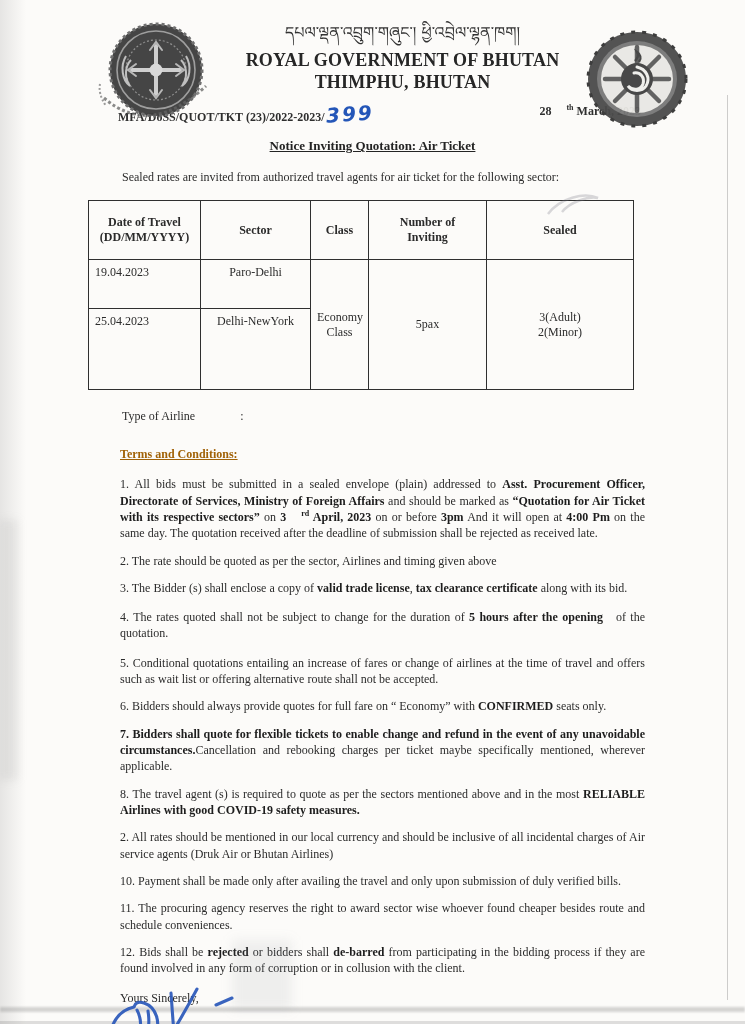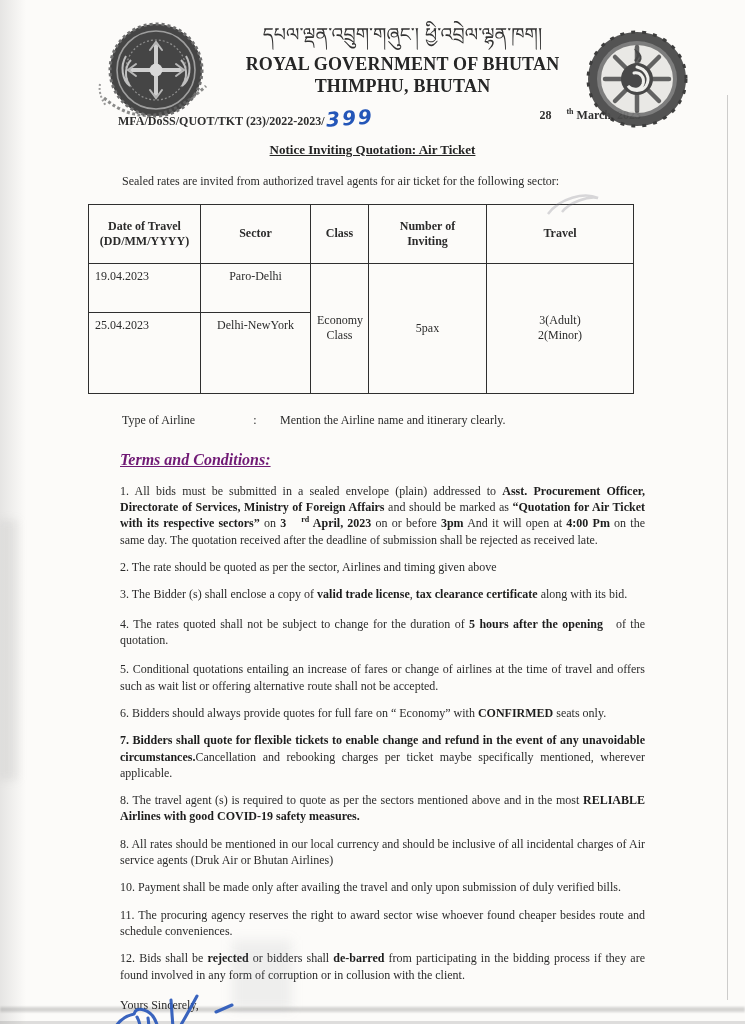--- a/index.html
+++ b/index.html
@@ -20,21 +20,21 @@
   .scan-bottom{position:absolute;left:0;top:1007px;width:100%;height:5px;
     background:rgba(110,110,110,.28);filter:blur(1px);}
   .scan-bottom2{position:absolute;left:0;bottom:0;width:100%;height:3px;
     background:rgba(90,90,90,.18);}
   .scan-smudge{position:absolute;left:540px;top:188px;width:70px;height:34px;}
 
   
   .emblem-left{position:absolute;left:90px;top:20px;width:126px;height:122px;}
   .emblem-right{position:absolute;left:582px;top:28px;width:110px;height:106px;}
   .header-center{padding-top:24px;margin:0 160px 0 220px;text-align:center;}
-  .dzongkha{font-family:"DejaVu Sans",sans-serif;font-size:19px;line-height:1.15;
+  .dzongkha{font-family:"DejaVu Sans",sans-serif;font-size:16px;line-height:1.15;
     color:#323232;white-space:nowrap;}
   .org-lines{margin-top:8px;font-weight:bold;font-size:18px;line-height:1.22;
     color:#262626;letter-spacing:.2px;}
   .ref-row{display:flex;justify-content:space-between;align-items:flex-start;
     margin:10px 104px 0 118px;font-size:12px;font-weight:bold;color:#2e2e2e;}
   .ref-left{display:flex;align-items:baseline;}
   .handwritten{font-family:"DejaVu Sans",sans-serif;color:#2456b8;font-size:20px;
     font-weight:bold;font-style:italic;letter-spacing:2px;display:inline-block;
     transform:rotate(-4deg);margin-left:1px;line-height:1;}
   sup{font-size:8px;vertical-align:super;line-height:0;padding-left:15px;}
@@ -51,25 +51,25 @@
     padding:5px 6px;color:#2b2b2b;}
   .quote-table th{font-weight:bold;text-align:center;vertical-align:middle;
     white-space:pre-line;height:48px;}
   .cell-date{text-align:left;vertical-align:top;padding-left:10px;padding-top:9px;}
   .cell-sector{text-align:center;vertical-align:top;padding-top:9px;margin-left:12px;}
   .cell-merged{text-align:center;vertical-align:middle;white-space:pre-line;}
   .row-first td{height:38px;}
   .row-second td{height:70px;}
 
   
-  .airline-row{margin:19px 100px 0 122px;font-size:12px;display:flex;gap:13px;}
+  .airline-row{margin:19px 100px 0 122px;font-size:12px;display:flex;}
   .airline-label{width:108px;flex:none;}
   .airline-sep{width:24px;flex:none;text-align:center;}
-  .terms-heading{margin:23px 0 0 120px;font-weight:bold;font-size:16px;
-    text-decoration:underline;color:#701a75;font-style:italic;}
+  .terms-heading{margin:23px 0 0 120px;font-weight:bold;font-size:12px;
+    text-decoration:underline;color:#a16207;}
   .term{margin:11px 0 0 120px;width:525px;font-size:12px;line-height:1.36;
     text-align:justify;}
   .term b{color:#1d1d1d;}
 
   
   .closing{position:relative;margin:15px 0 0 120px;height:120px;}
   .salutation{font-size:12px;}
   .signature-svg{position:absolute;left:-20px;top:-8px;width:170px;height:108px;
     pointer-events:none;}
   .emblem-svg{filter:blur(.3px);opacity:.95;}
@@ -161,54 +161,53 @@
         <col style="width:147px">
     </colgroup>
     <tbody>
         <tr>
       <th>Date of Travel
 (DD/MM/YYYY)</th>
       <th>Sector</th>
       <th>Class</th>
       <th>Number of
 Inviting</th>
-      <th>Travel</th>
+      <th>Sealed</th>
     </tr>
     <tr class="row-first">
       <td class="cell-date">19.04.2023</td>
       <td class="cell-sector">Paro-Delhi</td>
       <td class="cell-merged" rowspan="2">Economy
 Class</td>
       <td class="cell-merged" rowspan="2">5pax</td>
       <td class="cell-merged" rowspan="2">3(Adult)
 2(Minor)</td>
     </tr>
     <tr class="row-second">
       <td class="cell-date">25.04.2023</td>
       <td class="cell-sector">Delhi-NewYork</td>
     </tr>
   </tbody>
     </table>
 
   <div class="airline-row">
     <span class="airline-label">Type of Airline</span>
     <span class="airline-sep">:</span>
-    <span>Mention the Airline name and itinerary clearly.</span>
   </div>
 
   <div class="terms-heading">Terms and Conditions:</div>
   <p class="term" style="margin-top:14px">1. All bids must be submitted in a sealed envelope (plain) addressed to <b>Asst. Procurement Officer, Directorate of Services, Ministry of Foreign Affairs</b> and should be marked as <b>“Quotation for Air Ticket with its respective sectors”</b> on <b>3</b><b><sup>rd</sup></b><b> April, 2023</b> on or before <b>3pm</b> And it will open at <b>4:00 Pm</b> on the same day. The quotation received after the deadline of submission shall be rejected as received late.</p>
   <p class="term">2.  The rate should be quoted as per the sector, Airlines and timing given above</p>
   <p class="term">3. The Bidder (s) shall enclose a copy of <b>valid trade license</b>, <b>tax clearance certificate</b> along with its bid.</p>
   <p class="term" style="margin-top:13px">4. The rates quoted shall not be subject to change for the duration of <b>5 hours after the opening</b>&nbsp;&nbsp; of the quotation.</p>
   <p class="term" style="margin-top:13px">5. Conditional quotations entailing an increase of fares or change of airlines at the time of travel and offers such as wait list or offering alternative route shall not be accepted.</p>
   <p class="term">6. Bidders should always provide quotes for full fare on “ Economy” with <b>CONFIRMED</b> seats only.</p>
   <p class="term"><b>7. Bidders shall quote for flexible tickets to enable change and refund in the event of any unavoidable circumstances.</b>Cancellation and rebooking charges per ticket maybe specifically mentioned, wherever applicable.</p>
   <p class="term">8. The travel agent (s) is required to quote as per the sectors mentioned above and in the most <b>RELIABLE Airlines with good COVID-19 safety measures.</b></p>
-  <p class="term">8. All rates should be mentioned in our local currency and should be inclusive of all incidental charges of Air service agents (Druk Air or Bhutan Airlines)</p>
+  <p class="term">2. All rates should be mentioned in our local currency and should be inclusive of all incidental charges of Air service agents (Druk Air or Bhutan Airlines)</p>
   <p class="term">10.  Payment shall be made only after availing the travel and only upon submission of duly verified bills.</p>
   <p class="term">11.  The procuring agency reserves the right to award sector wise whoever found cheaper besides route and schedule conveniences.</p>
   <p class="term">12. Bids shall be <b>rejected</b> or bidders shall <b>de-barred</b> from participating in the bidding process if they are found involved in any form of corruption or in collusion with the client.</p>
 
   <div class="closing">
     <div class="salutation">Yours Sincerely,</div>
     <svg class="signature-svg" viewBox="0 0 170 108">
       <g fill="none" stroke="#2a58ba" stroke-width="3.1" stroke-linecap="round" opacity=".92">
         <path d="M34,24 C16,28 6,48 14,60 C22,72 46,70 54,54 C62,40 56,24 44,20 C38,18 35,20 34,24"></path>
         <path d="M37,27 C43,38 41,53 34,63 C32,67 37,69 42,64"></path>

